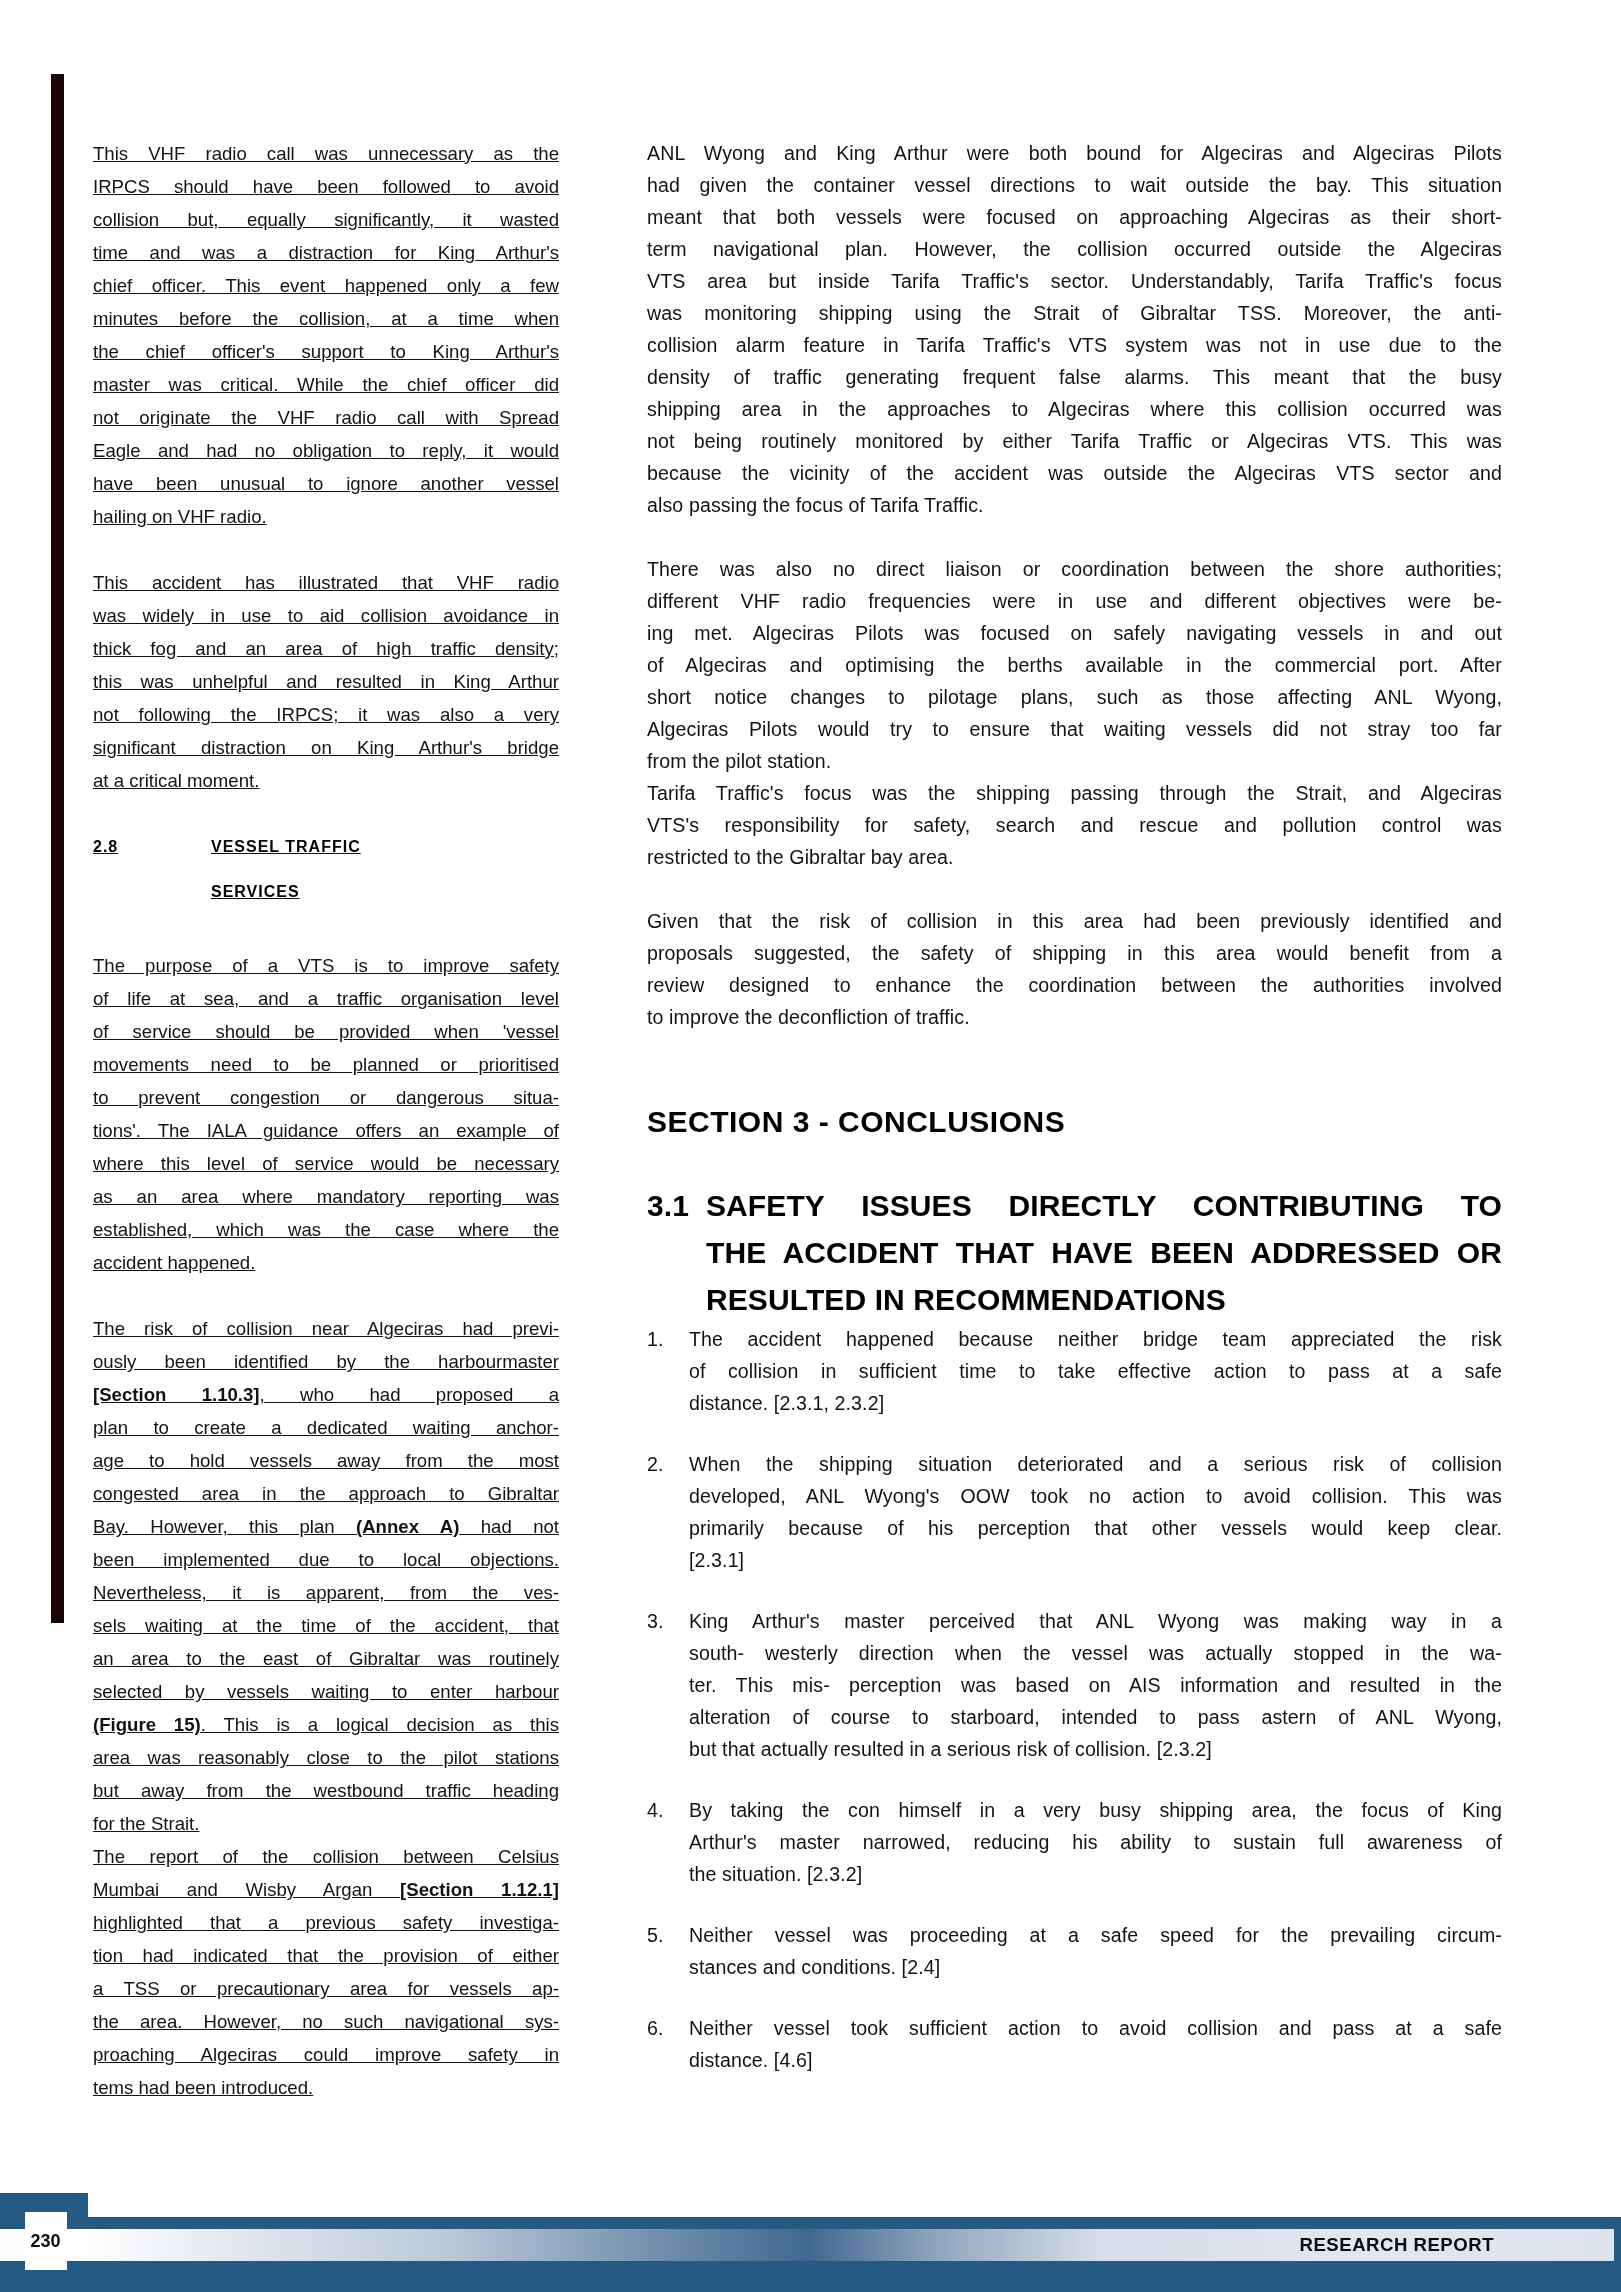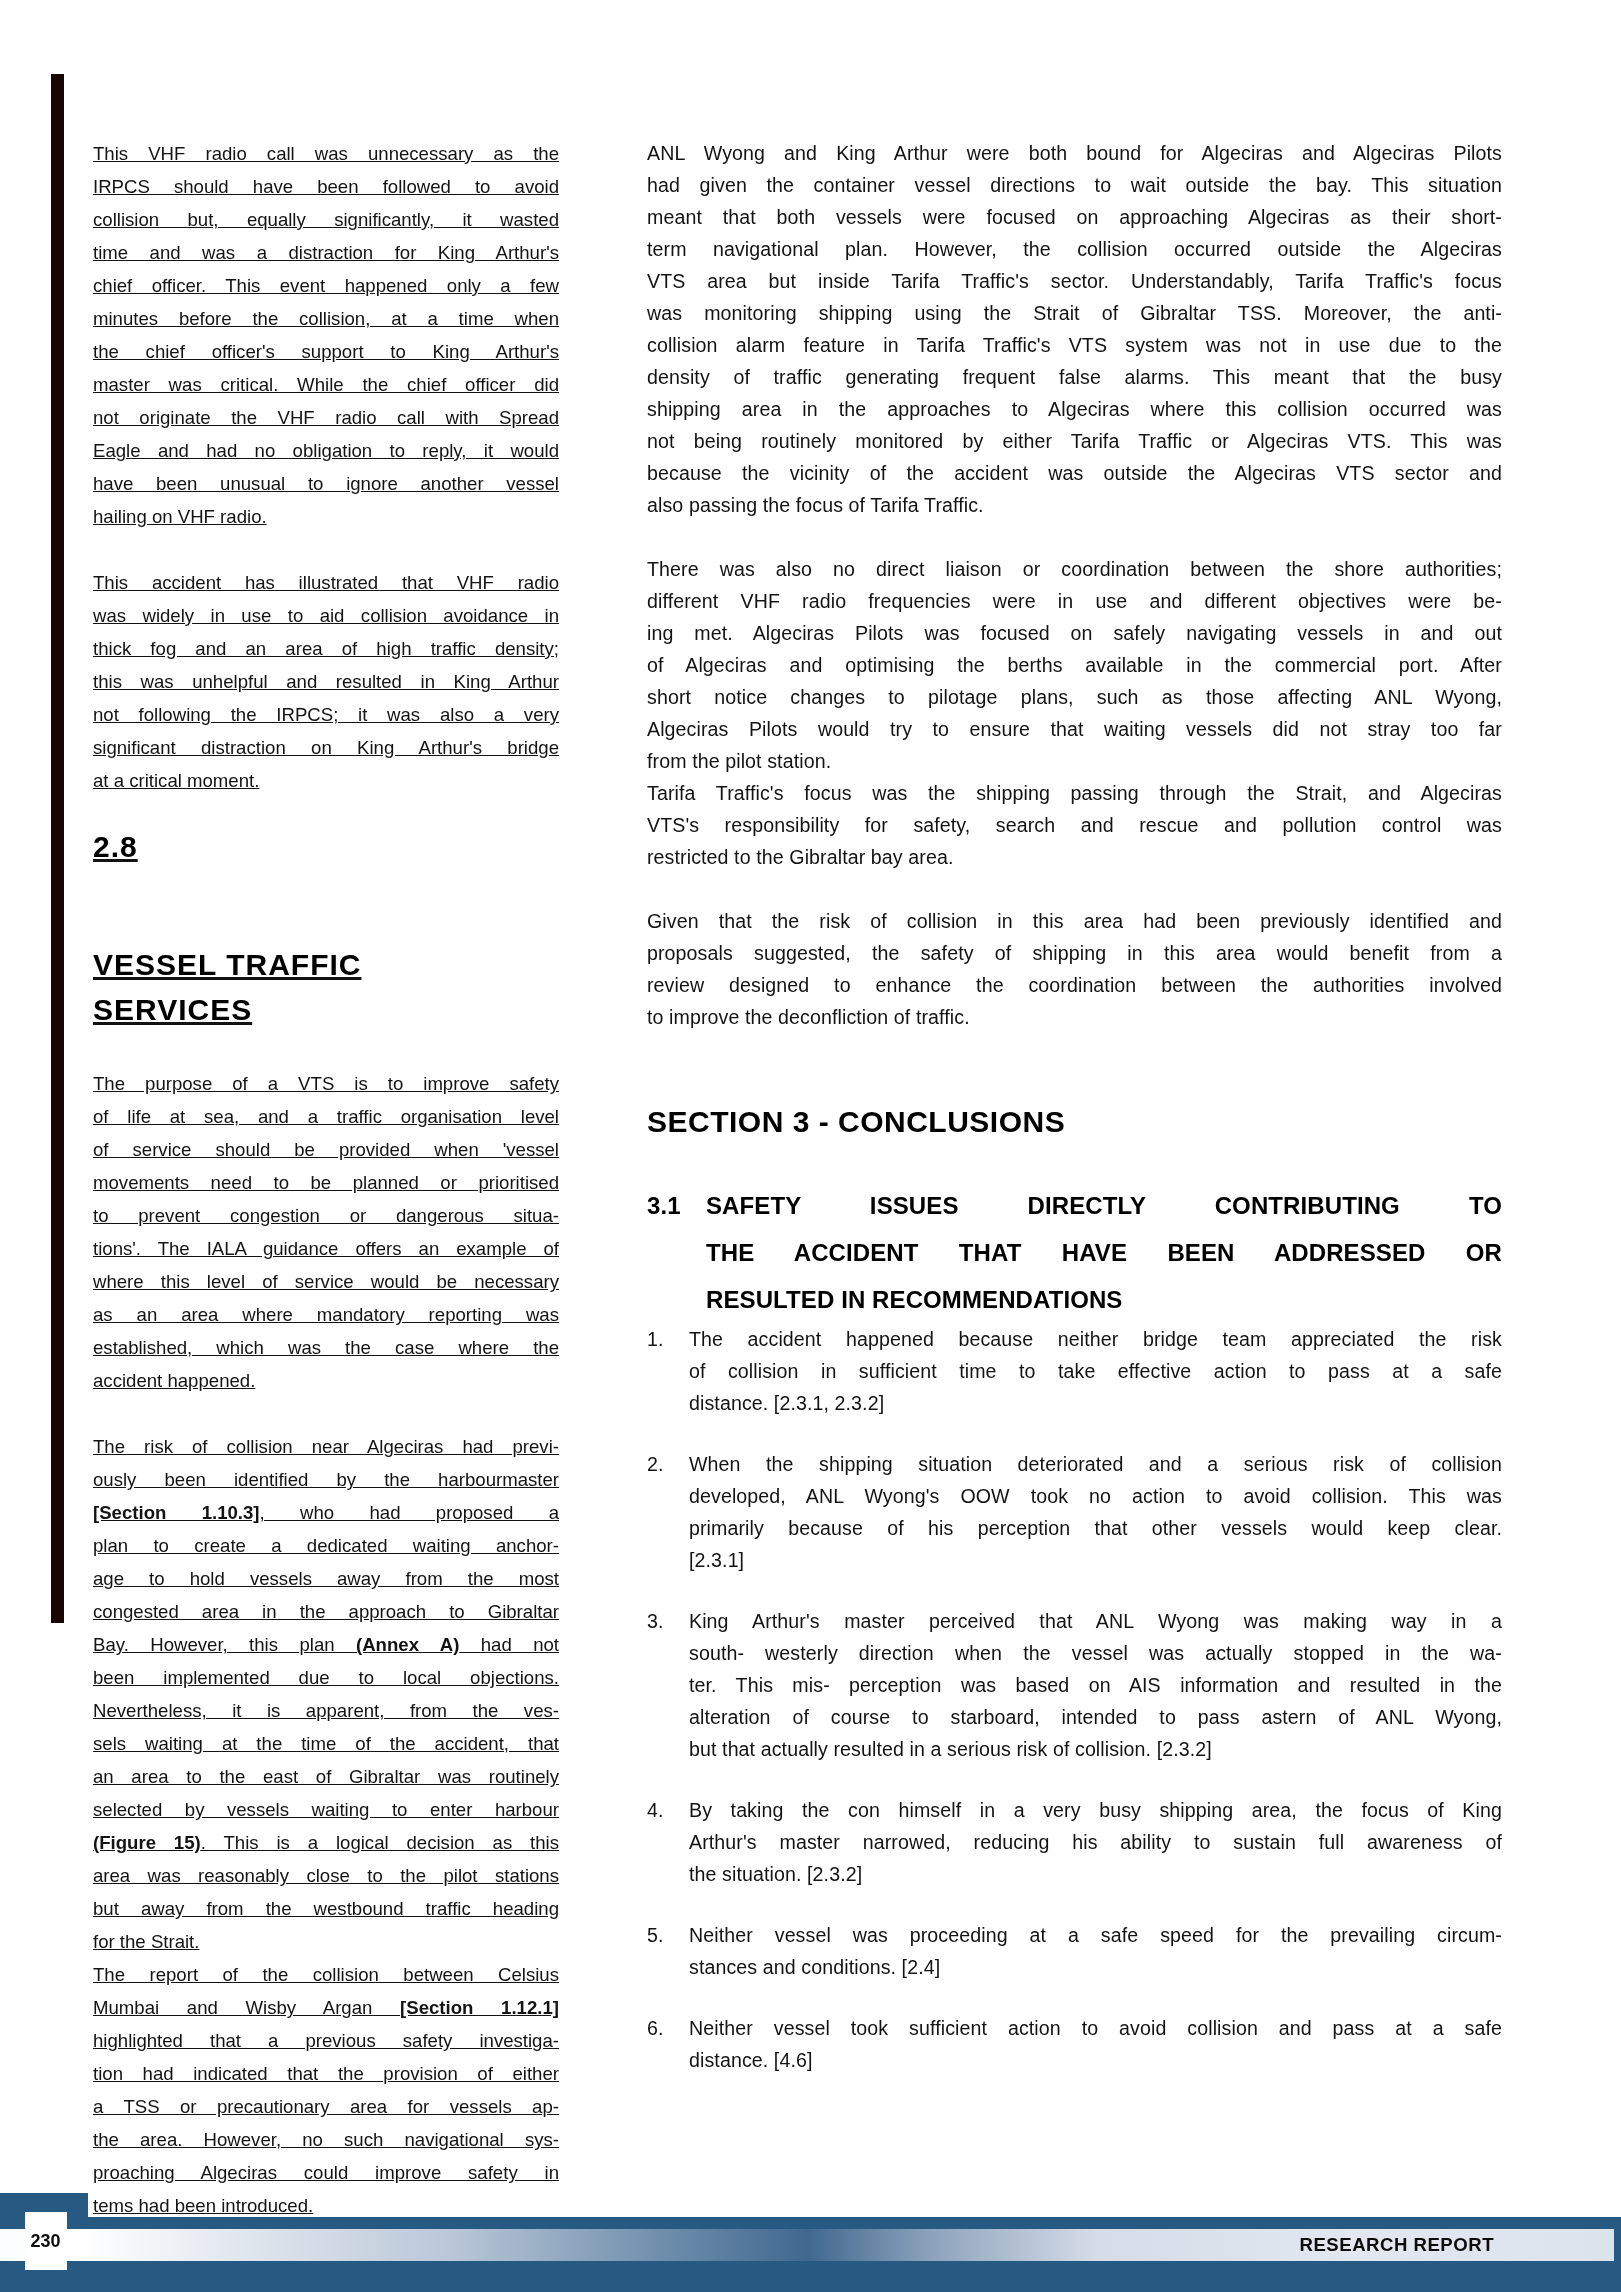--- a/index.html
+++ b/index.html
@@ -15,29 +15,29 @@
   .col{position:absolute;top:137px;}
   .col-left{left:93px;width:466px;font-size:18.6px;line-height:33px;text-decoration:underline;}
   .col-right{left:647px;width:855px;font-size:19.6px;line-height:32px;letter-spacing:0.1px;}
   .para{margin:0;}
   .mt{margin-top:33px;}
   .mt-r{margin-top:32px;}
   .jl{text-align:justify;text-align-last:justify;hyphens:none;}
   .jl.last{text-align-last:left;}
   .bseg{font-weight:bold;}
   
-  .h28{display:flex;margin-top:27.4px;font-weight:bold;font-size:30px;line-height:45px;letter-spacing:1px;color:#000;flex-direction:column;}
+  .h28{display:flex;margin-top:27.4px;font-weight:bold;font-size:16px;line-height:45px;letter-spacing:1px;color:#000;}
   .h28 .hnum{flex:0 0 118px;}
   .h28 .htext{flex:1;}
   .p3-mt{margin-top:35px;}
   .p5-mt{margin-top:0;}
   
   .s3{margin:69px 0 0 0;font-weight:bold;font-size:30px;line-height:39px;letter-spacing:0.5px;color:#000;}
   
-  .h31{display:flex;margin-top:41px;font-weight:bold;font-size:24px;line-height:47px;color:#000;}
+  .h31{display:flex;margin-top:41px;font-weight:bold;font-size:30px;line-height:47px;color:#000;}
   .h31 .hnum{flex:0 0 59px;}
   .h31 .htext{flex:1;}
   
   .clist{margin:0;padding:0;list-style:none;}
   .clist li{display:flex;margin-top:29px;}
   .clist li:first-child{margin-top:0;}
   .clist .lnum{flex:0 0 42px;}
   .clist .ltext{flex:1;}
   
   .footer-step{position:absolute;left:0;top:2193px;width:88px;height:39px;background:#275a82;}

